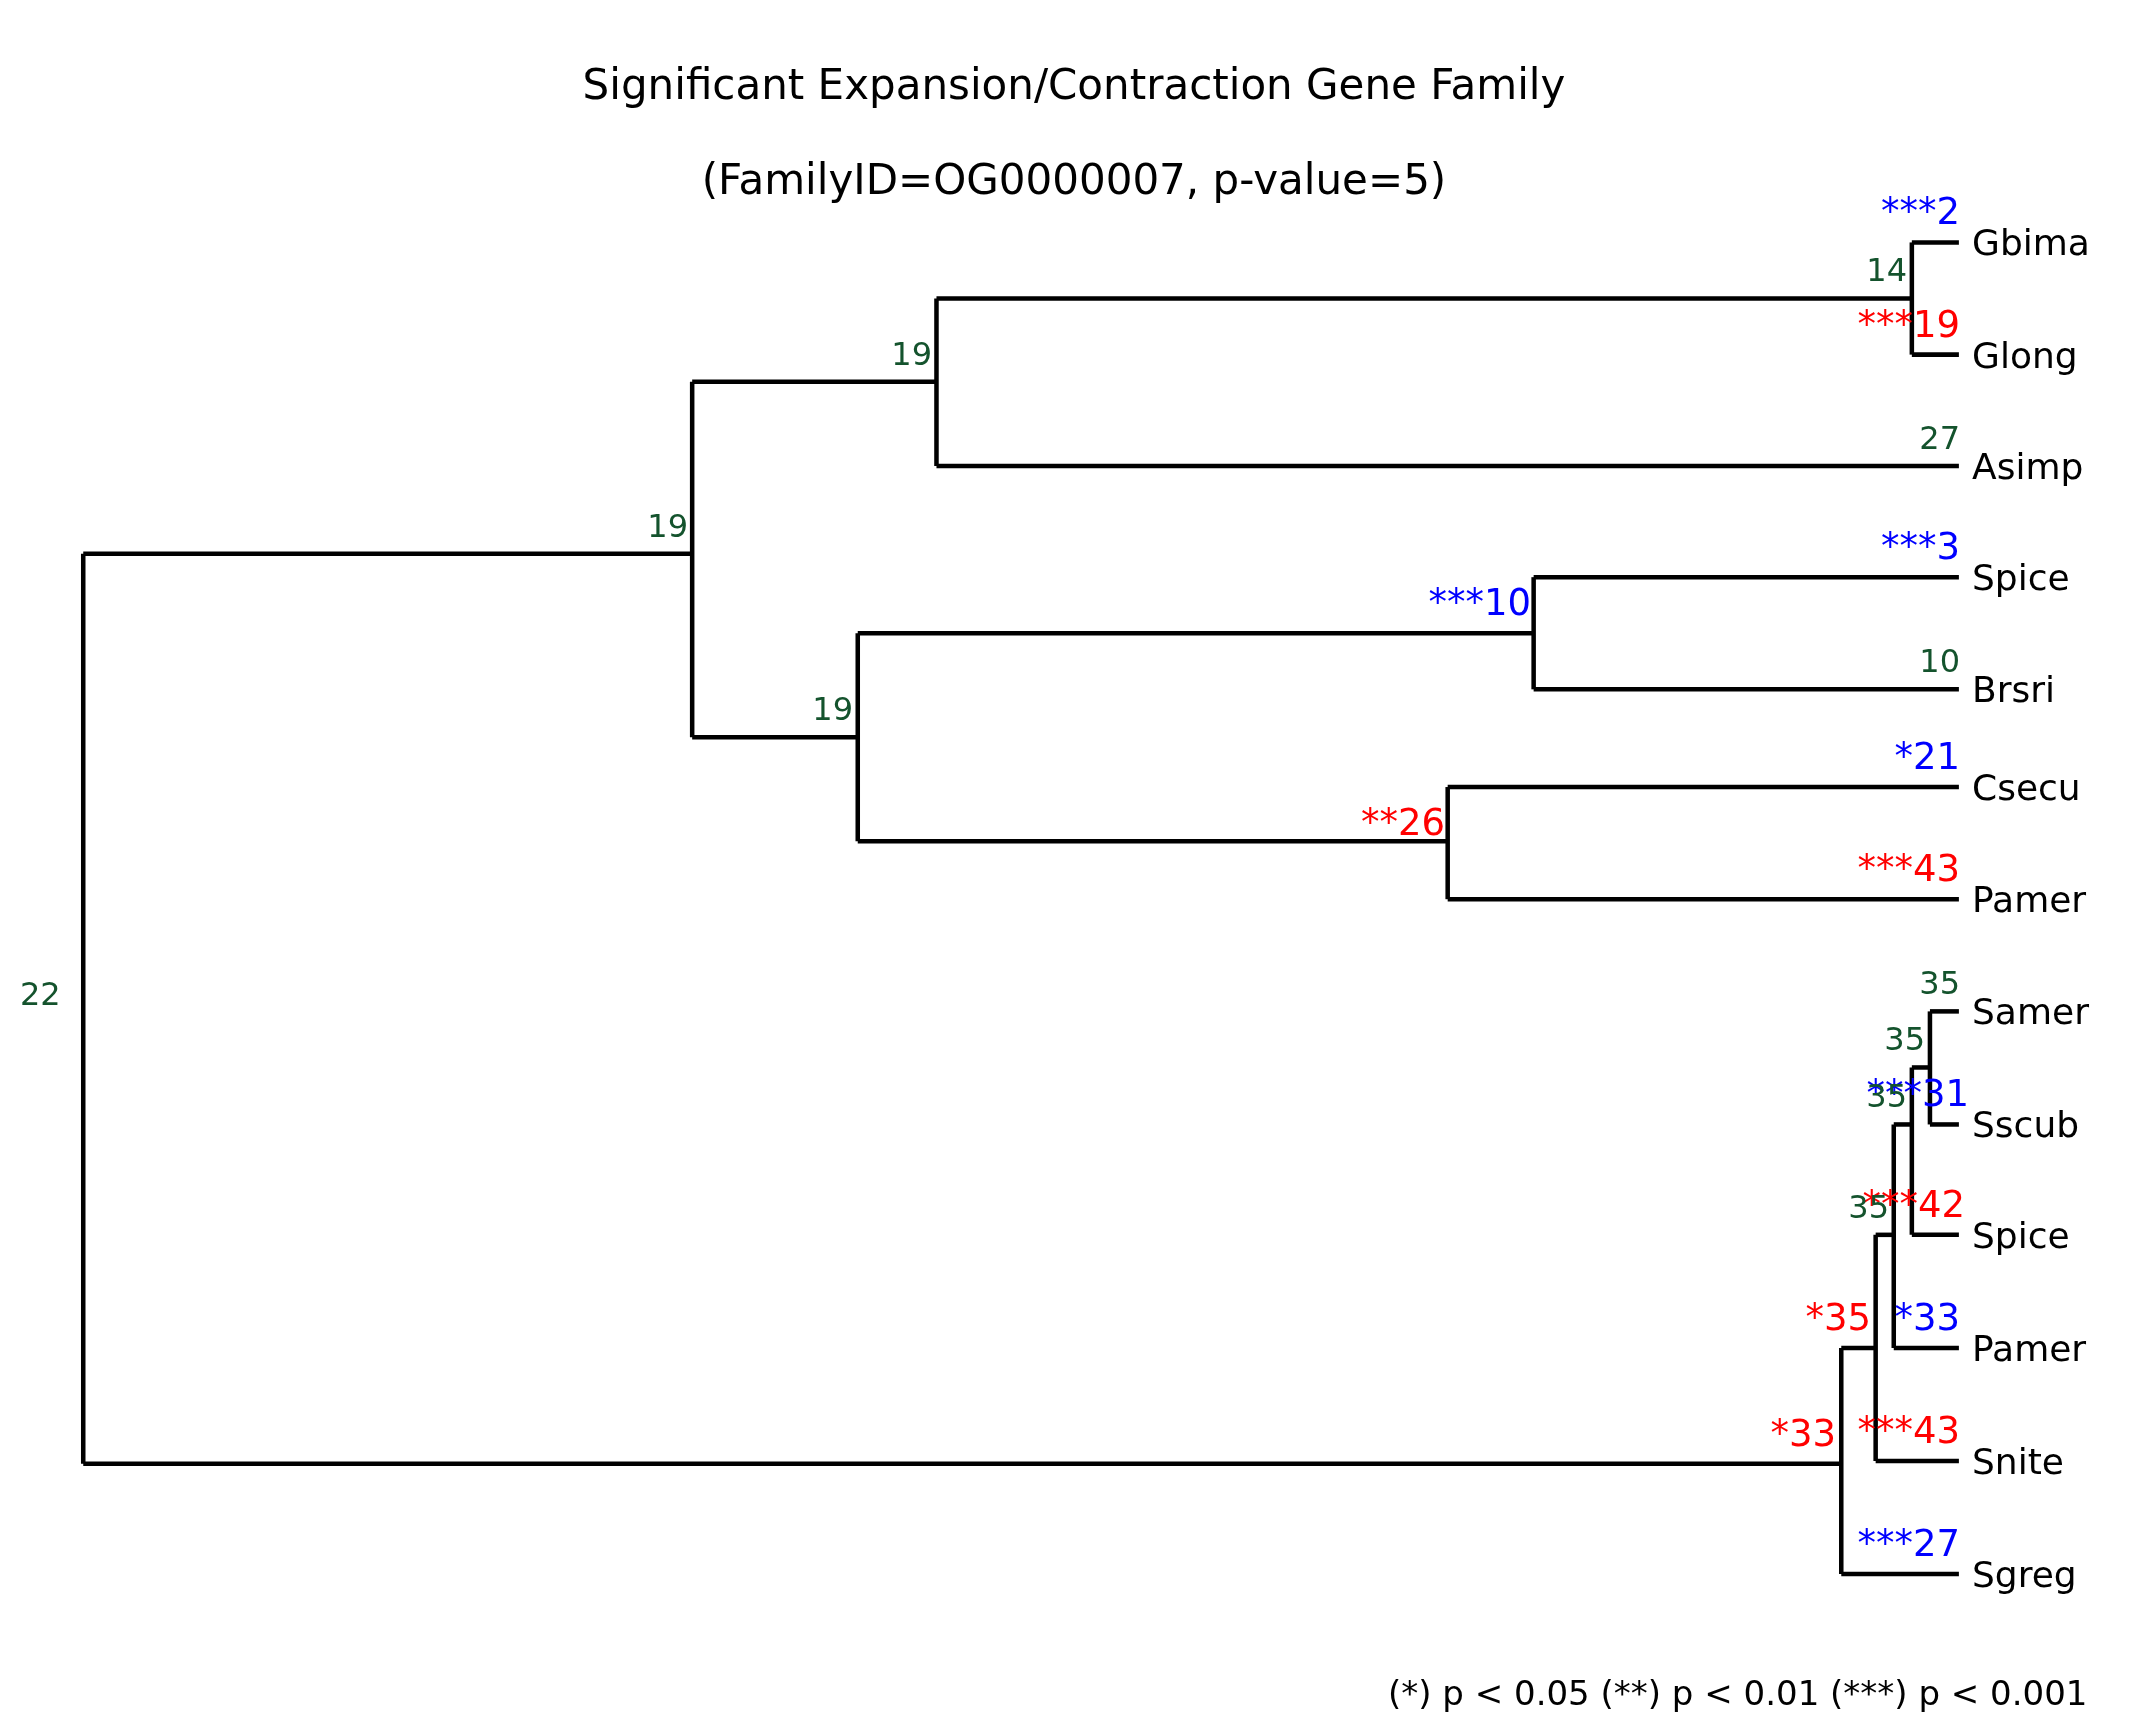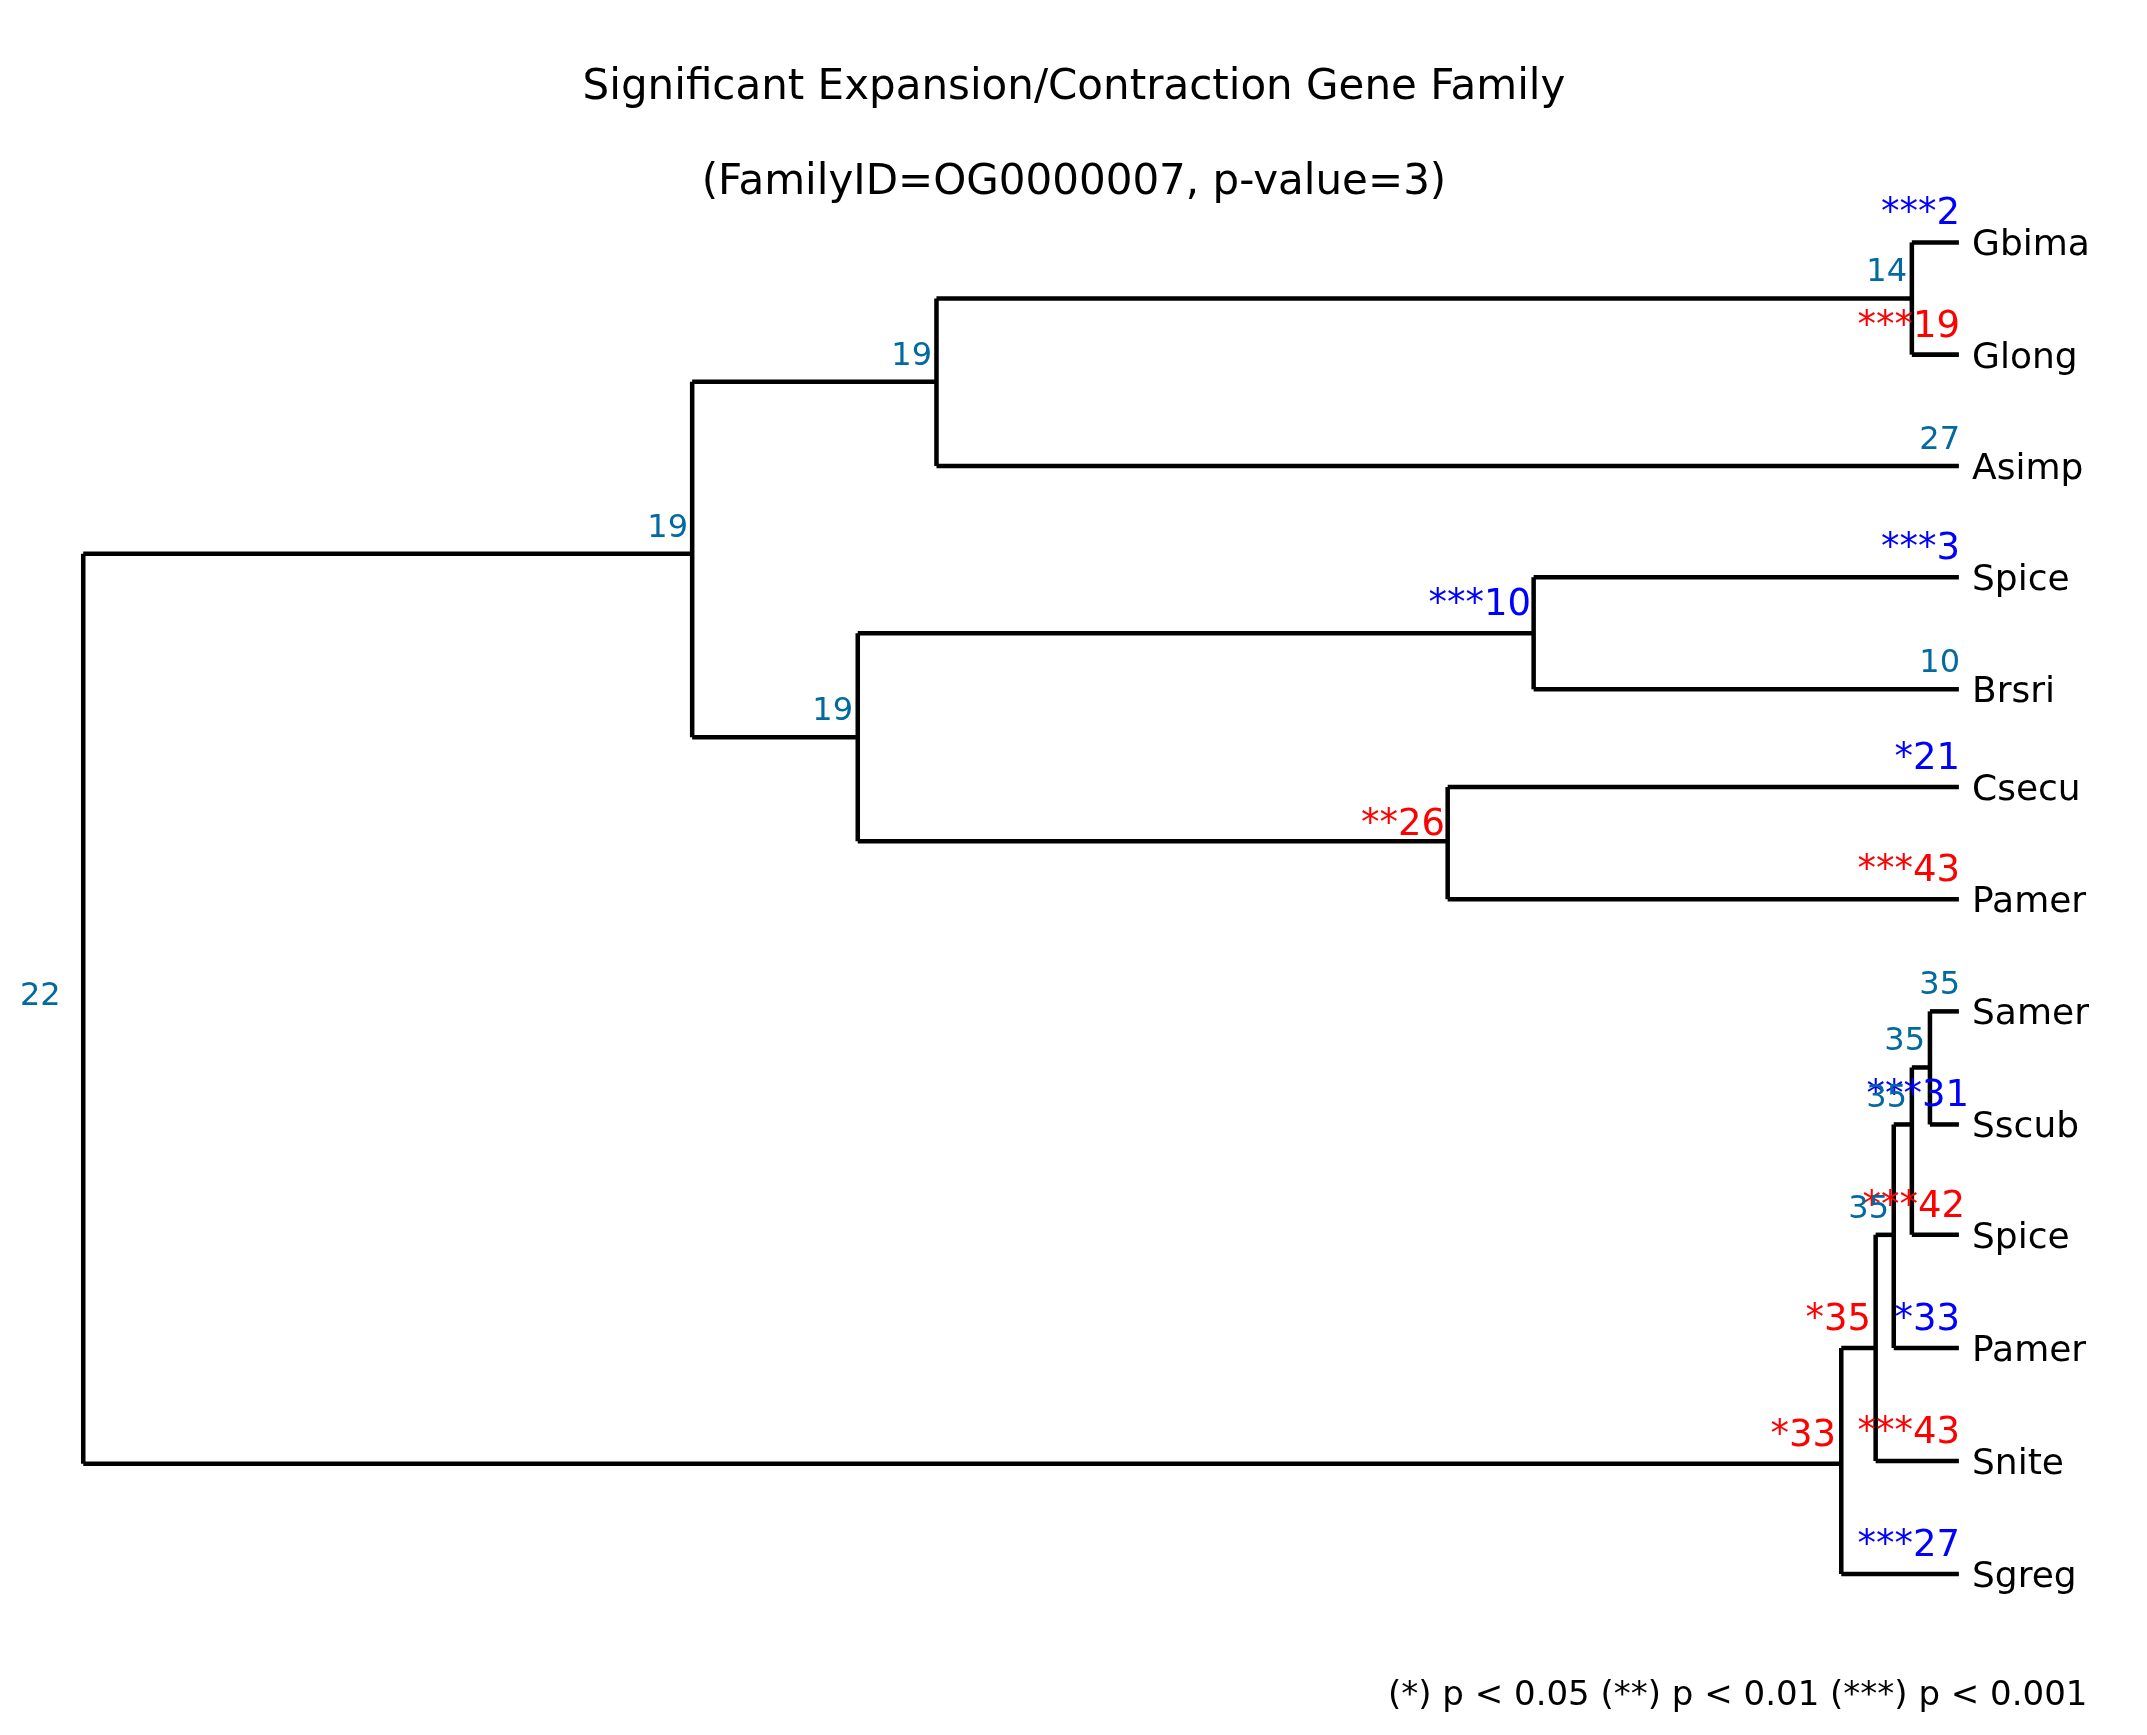--- a/index.html
+++ b/index.html
@@ -19,37 +19,37 @@
   .leaf-label{
     position:absolute;font-family:"DejaVu Sans",sans-serif;
     font-size:36px;color:#000;white-space:nowrap;
     transform:translateY(-50%);
   }
   .node-num{
     position:absolute;font-family:"DejaVu Sans",sans-serif;
     font-size:32px;white-space:nowrap;
   }
   .node-num.sig{font-size:37px;}
-  .num-black{color:#0369a1;}
+  .num-black{color:#14532d;}
   .num-blue{color:#0000ff;}
   .num-red{color:#ff0000;}
   .n-right{transform:translate(-100%,-100%);}
   .legend{
     position:absolute;font-family:"DejaVu Sans",sans-serif;
     font-size:34px;color:#000;white-space:nowrap;
   }
 </style>
 </head>
 <body>
 
 <div id="root-canvas">
 
   <div class="title">
     <span class="l1">Significant Expansion/Contraction Gene Family</span>
-    <span class="l2">(FamilyID=OG0000007, p-value=3)</span>
+    <span class="l2">(FamilyID=OG0000007, p-value=5)</span>
   </div>
 
   <svg id="tree" viewBox="0 0 2374 1919" preserveAspectRatio="none" xmlns="http://www.w3.org/2000/svg">
 
     <line x1="92" y1="612" x2="92" y2="1618"></line>
 
     <line x1="92" y1="612" x2="765" y2="612"></line>
 
     <line x1="92" y1="1618" x2="2035" y2="1618"></line>
 

